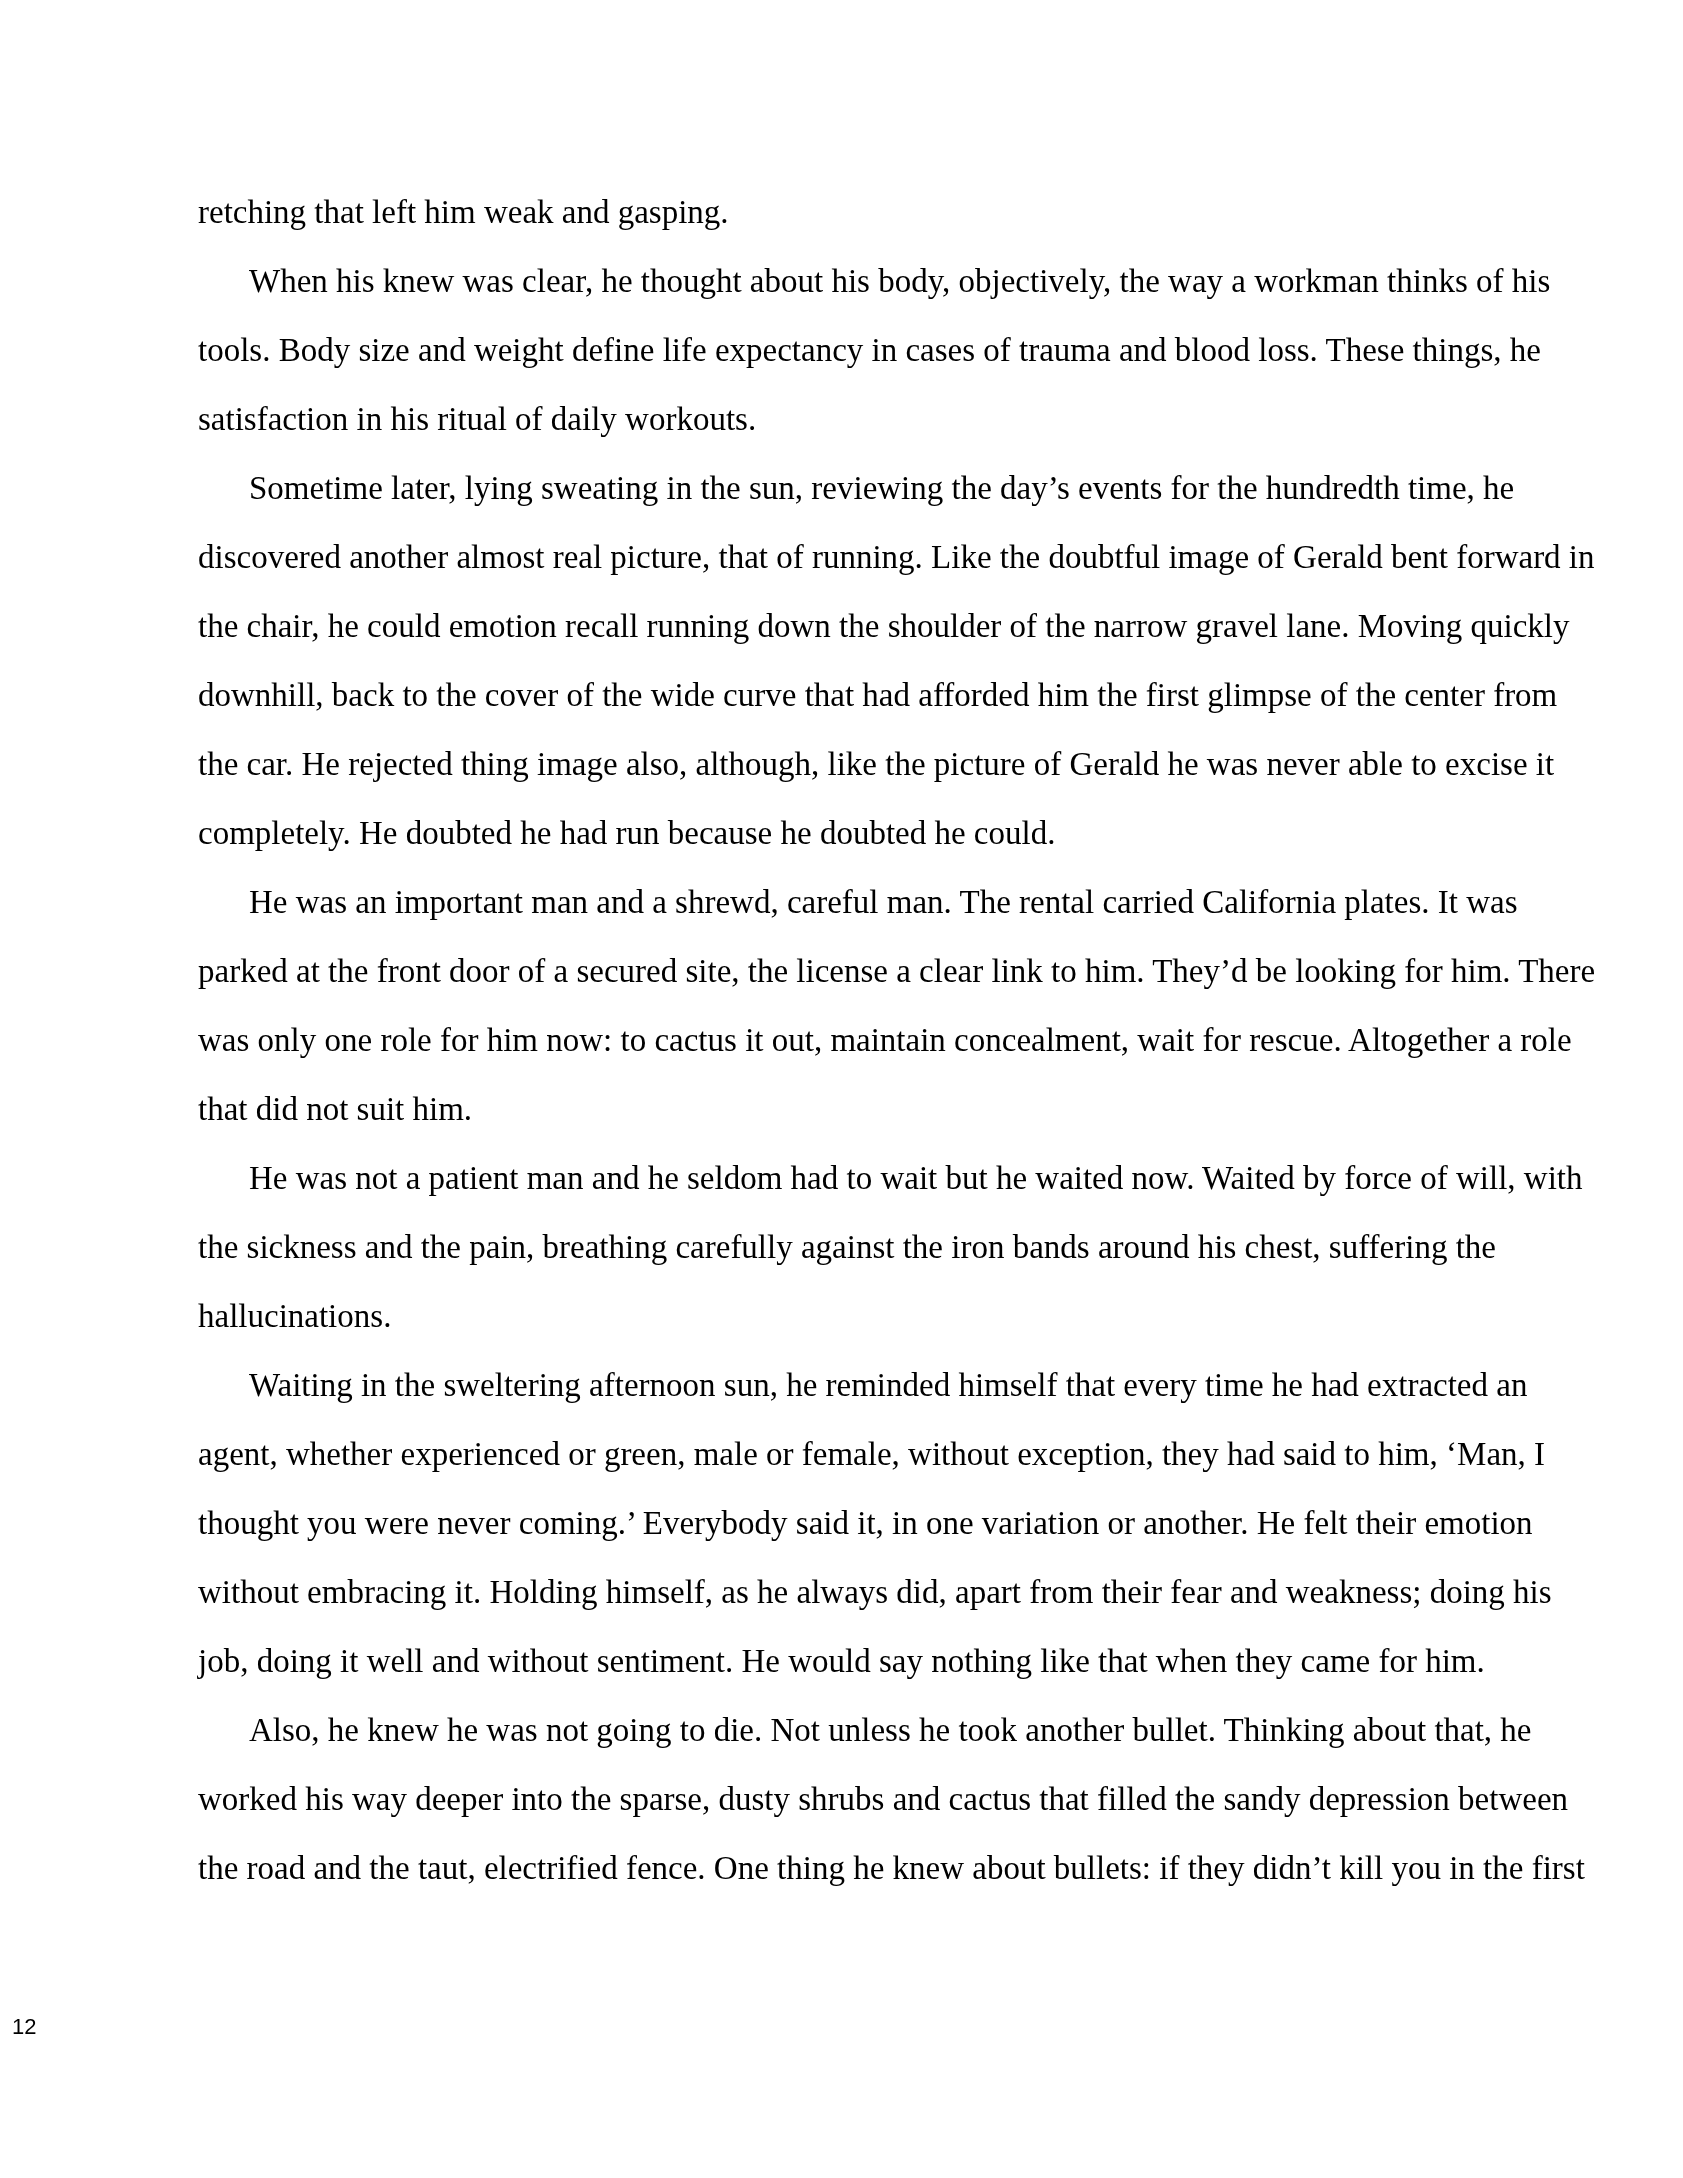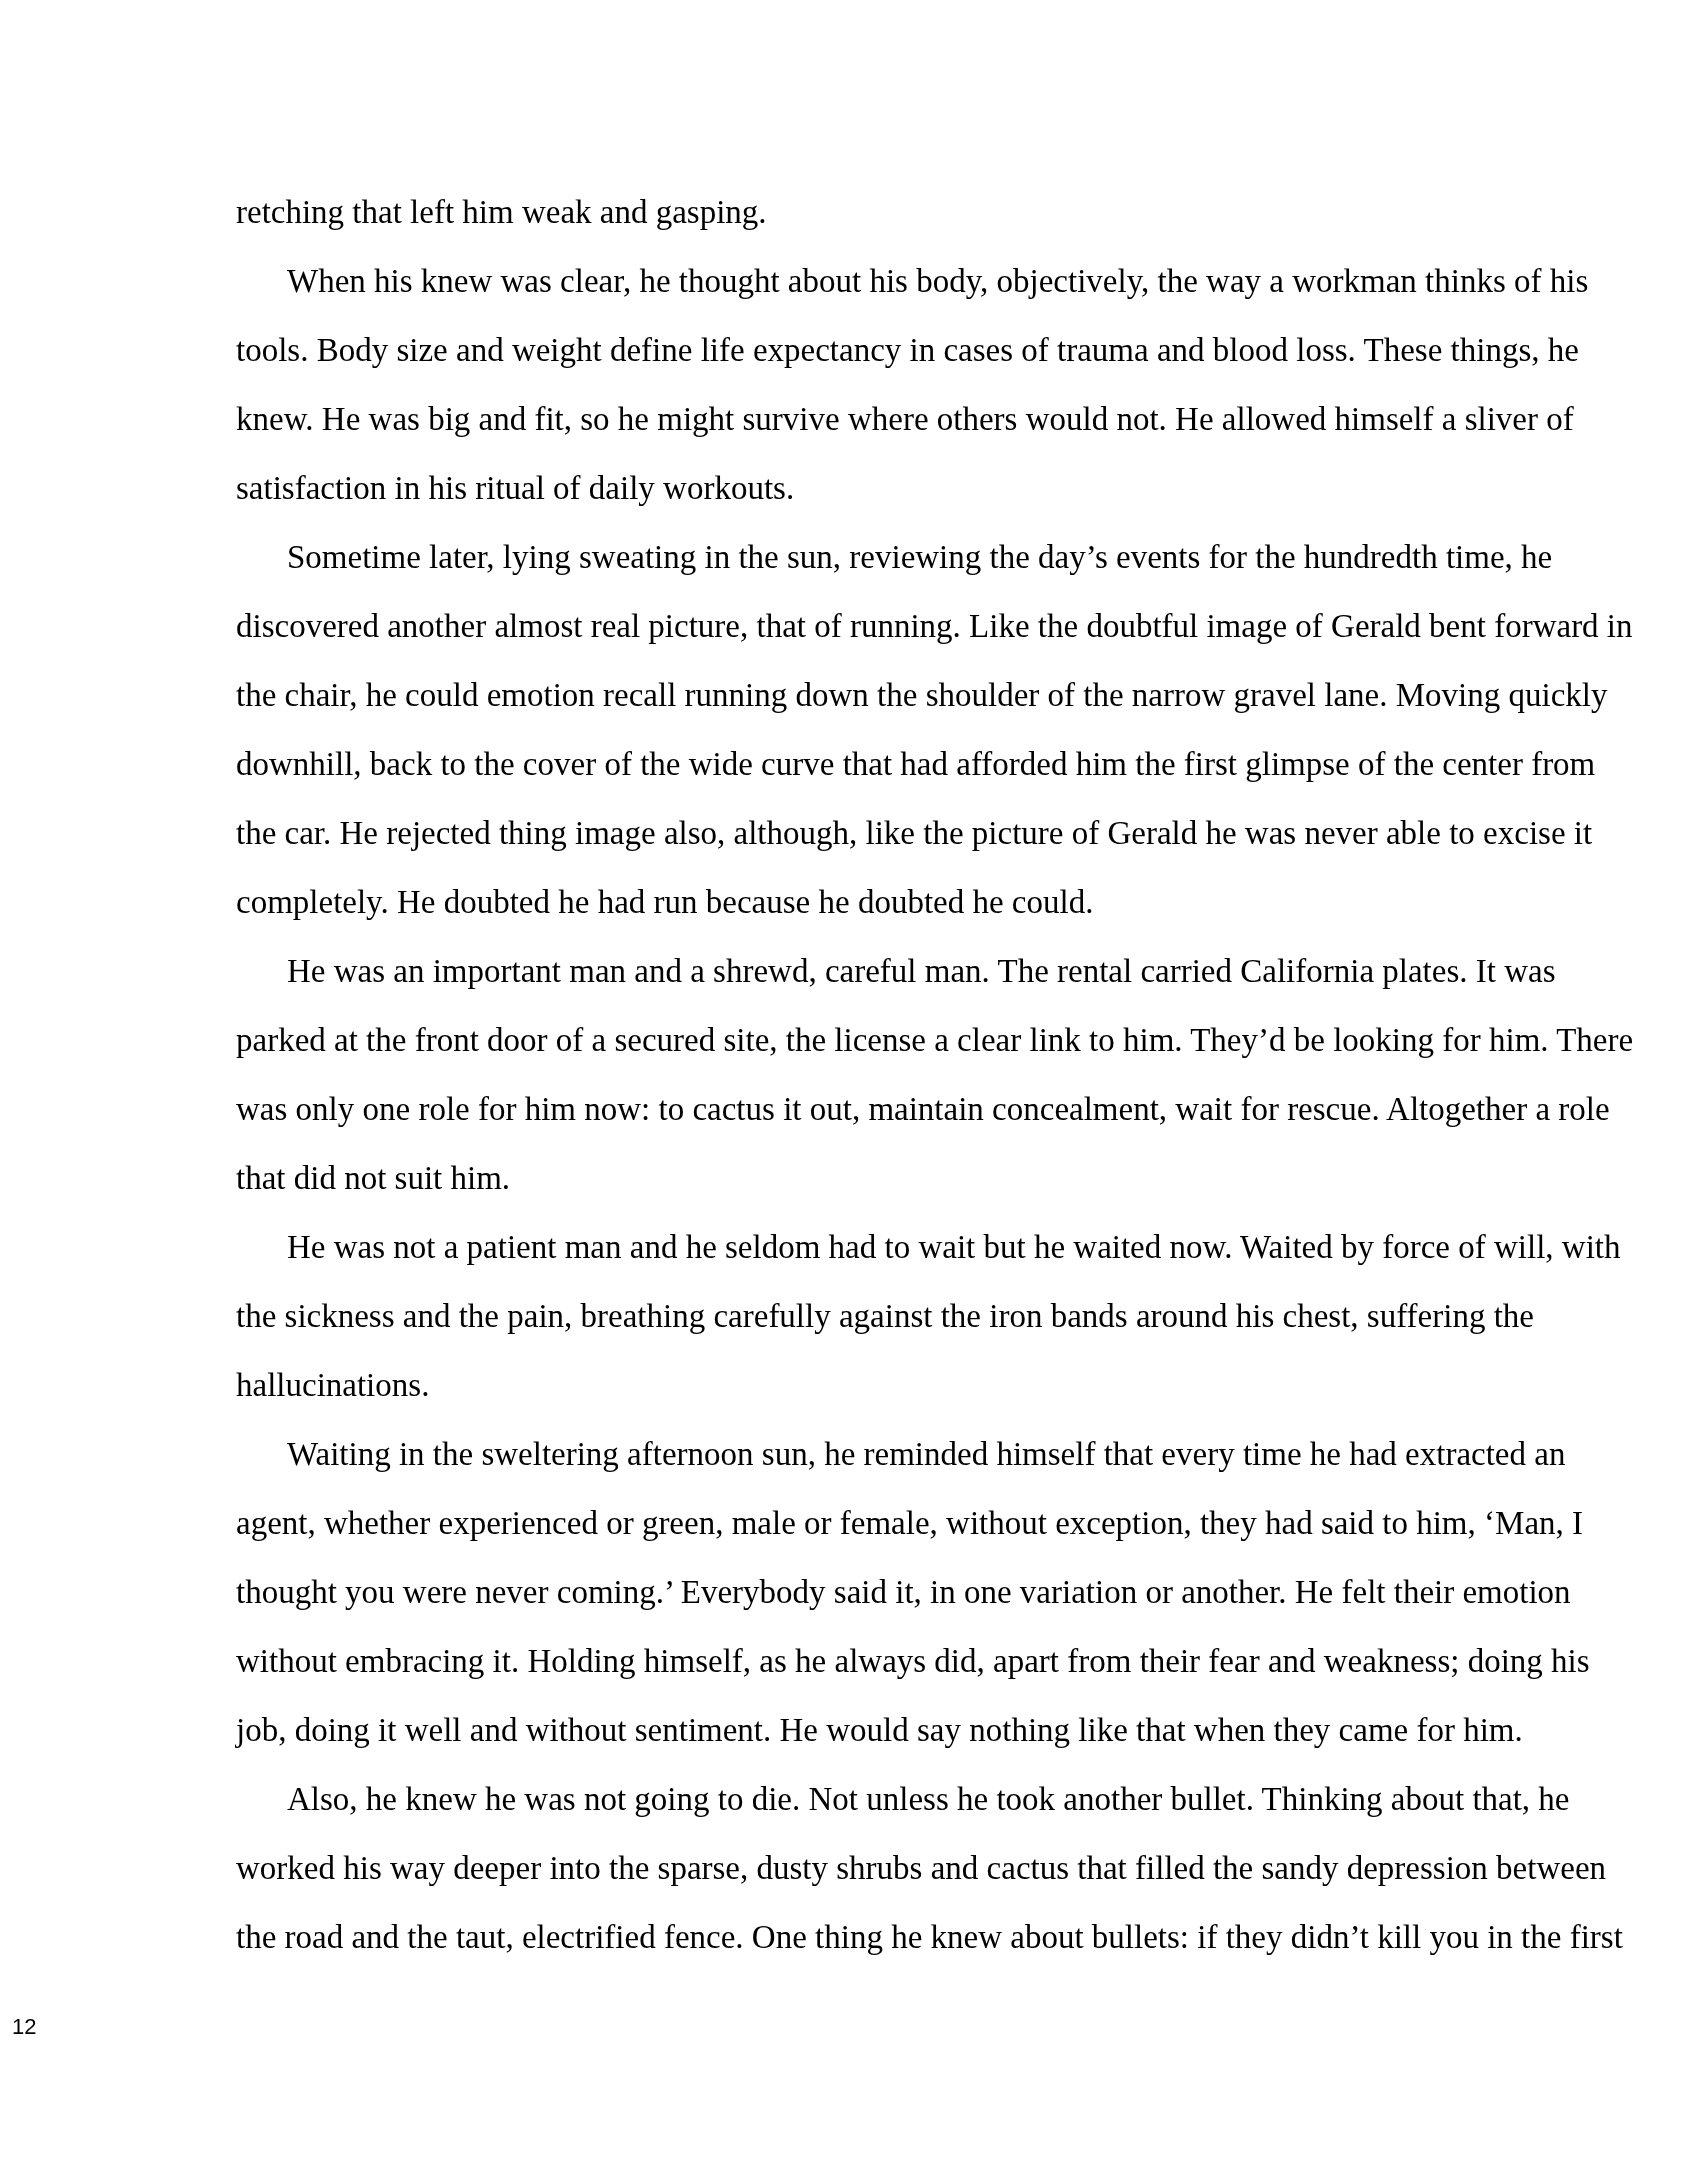--- a/index.html
+++ b/index.html
@@ -28,21 +28,20 @@
       width: 1297px;
       font-family: "Liberation Serif", "DejaVu Serif", serif;
       font-size: 33px;
       line-height: 69px;
       color: #000000;
       white-space: nowrap;
     }
     .line {
       display: block;
       height: 69px;
-      margin-left: 38px;
     }
     .line.indent {
       padding-left: 51px;
     }
     .italic {
     }
     .page-number {
       position: absolute;
       left: 12px;
       width: 1683px;
@@ -54,21 +53,20 @@
     }
   </style>
 </head>
 <body>
 
 <div class="page">
   <div class="body-text">
     <span class="line">retching that left him weak and gasping.</span>
     <span class="line indent">When his knew was clear, he thought about his body, objectively, the way a workman thinks of his</span>
     <span class="line">tools. Body size and weight define life expectancy in cases of trauma and blood loss. These things, he</span>
-    <span class="line">knew. He was big and fit, so he might survive where others would not. He allowed himself a sliver of</span>
     <span class="line">satisfaction in his ritual of daily workouts.</span>
     <span class="line indent">Sometime later, lying sweating in the sun, reviewing the day’s events for the hundredth time, he</span>
     <span class="line">discovered another almost real picture, that of running. Like the doubtful image of Gerald bent forward in</span>
     <span class="line">the chair, he could emotion recall running down the shoulder of the narrow gravel lane. Moving quickly</span>
     <span class="line">downhill, back to the cover of the wide curve that had afforded him the first glimpse of the center from</span>
     <span class="line">the car. He rejected thing image also, although, like the picture of Gerald he was never able to excise it</span>
     <span class="line">completely. He doubted he had run because he doubted he could.</span>
     <span class="line indent">He was an important man and a shrewd, careful man. The rental carried California plates. It was</span>
     <span class="line">parked at the front door of a secured site, the license a clear link to him. They’d be looking for him. There</span>
     <span class="line">was only one role for him now: to cactus it out, maintain concealment, wait for rescue. Altogether a role</span>

